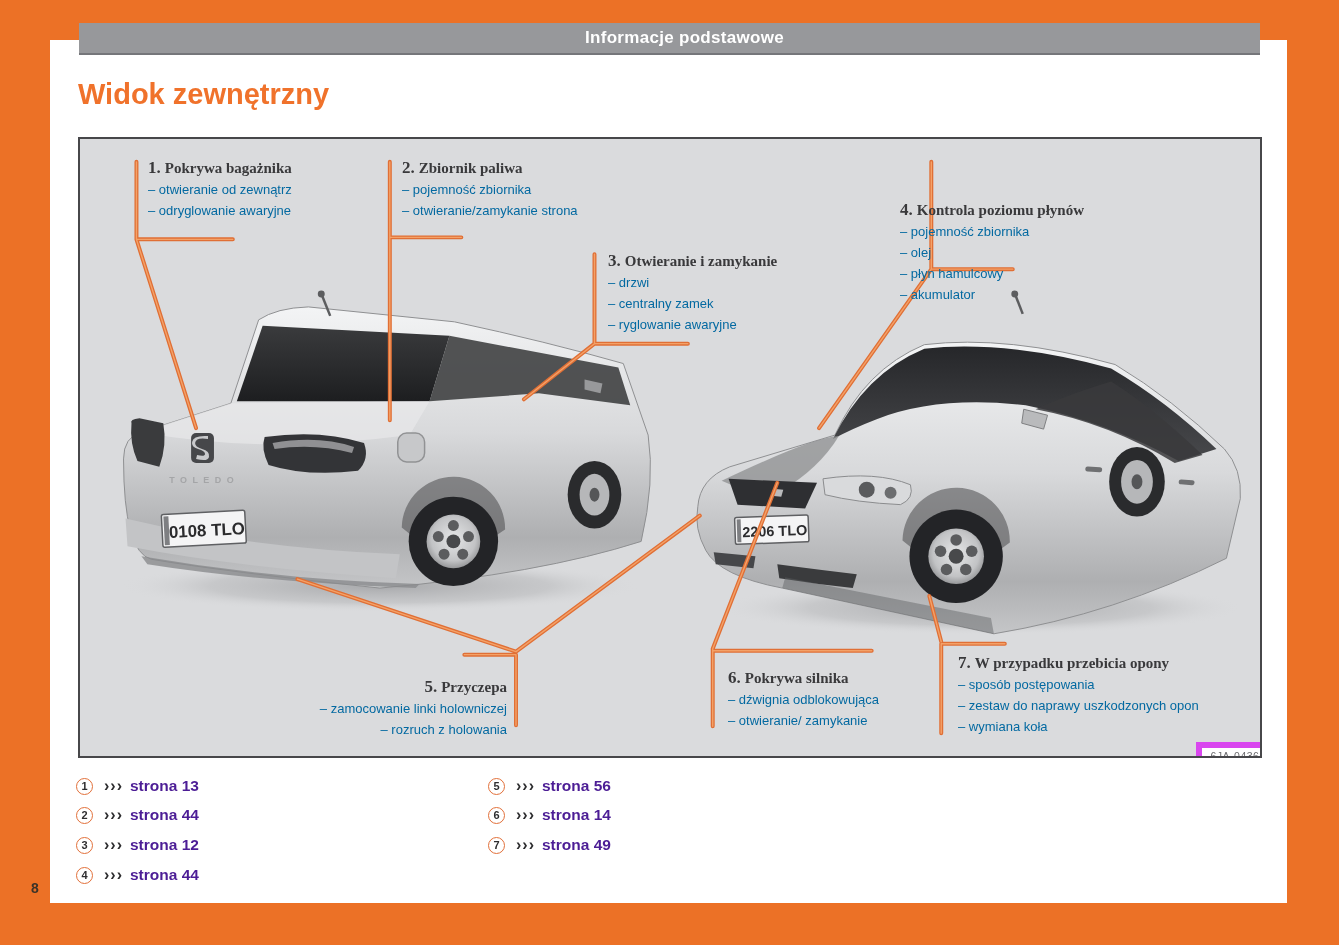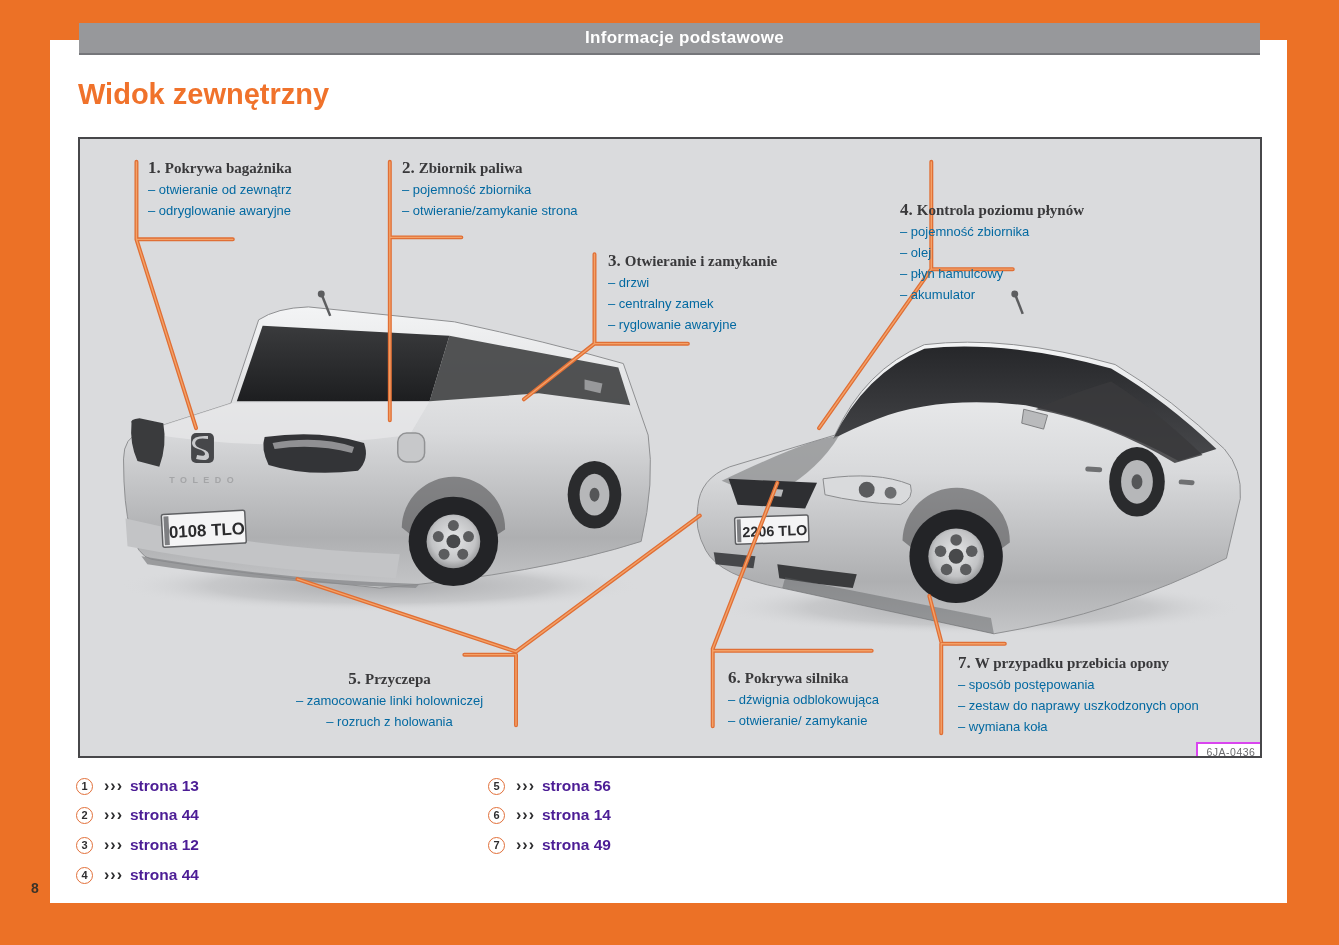--- a/index.html
+++ b/index.html
@@ -11,23 +11,23 @@
       border-bottom:2px solid #75767A;display:flex;align-items:center;justify-content:center;}
   #header-bar .hdr{color:#ffffff;font-size:17px;font-weight:bold;letter-spacing:.3px;margin-left:30px;}
   #page-title{position:absolute;left:78px;top:78px;font-size:29px;font-weight:bold;color:#F0722B;}
   #diagram{position:absolute;left:78px;top:137px;width:1184px;height:621px;box-sizing:border-box;
       border:2px solid #47474A;background:#DADBDD;overflow:hidden;}
   #fig-svg{position:absolute;left:0;top:0;}
   .callout{position:absolute;color:#3E3F41;}
   .co-title{font-size:15px;font-weight:bold;color:#39393B;line-height:22px;white-space:nowrap;font-family:Liberation Serif, serif;}
   .co-num{font-size:17px;margin-right:4px;}
   .co-item{font-size:13px;line-height:21px;color:#0369a1;white-space:nowrap;}
-  .align-right{text-align:center;}
+  .align-right{text-align:right;margin-top:8px;}
   #fig-code{position:absolute;left:1116px;top:603px;width:66px;height:15px;background:#ffffff;
-      border:2px solid #d946ef;font-size:10.5px;color:#6B6B6E;display:flex;align-items:center;
+      border:6px solid #d946ef;font-size:10.5px;color:#6B6B6E;display:flex;align-items:center;
       justify-content:center;letter-spacing:.5px;}
   .ref{position:absolute;display:flex;align-items:center;height:18px;}
   .ref-circle{width:15px;height:15px;border:1.6px solid #E2703A;border-radius:50%;
       display:flex;align-items:center;justify-content:center;font-size:11px;font-weight:bold;
       color:#2E2E30;background:#fff;}
   .ref-arrow{margin-left:11px;font-size:16px;font-weight:bold;color:#2C2C2E;letter-spacing:1px;
       line-height:16px;}
   .ref-page{margin-left:7px;font-size:15.5px;font-weight:600;color:#4c1d95;}
   #page-number{position:absolute;left:31px;top:880px;font-size:14px;font-weight:bold;color:#3B3328;}
   svg text{font-family:"Liberation Sans",sans-serif;}

